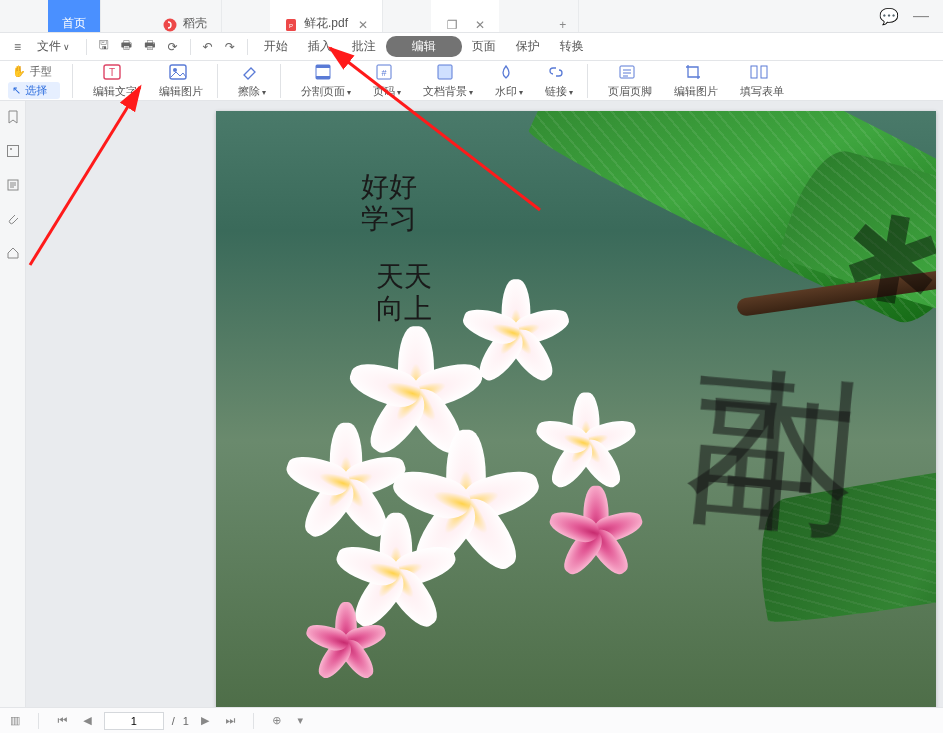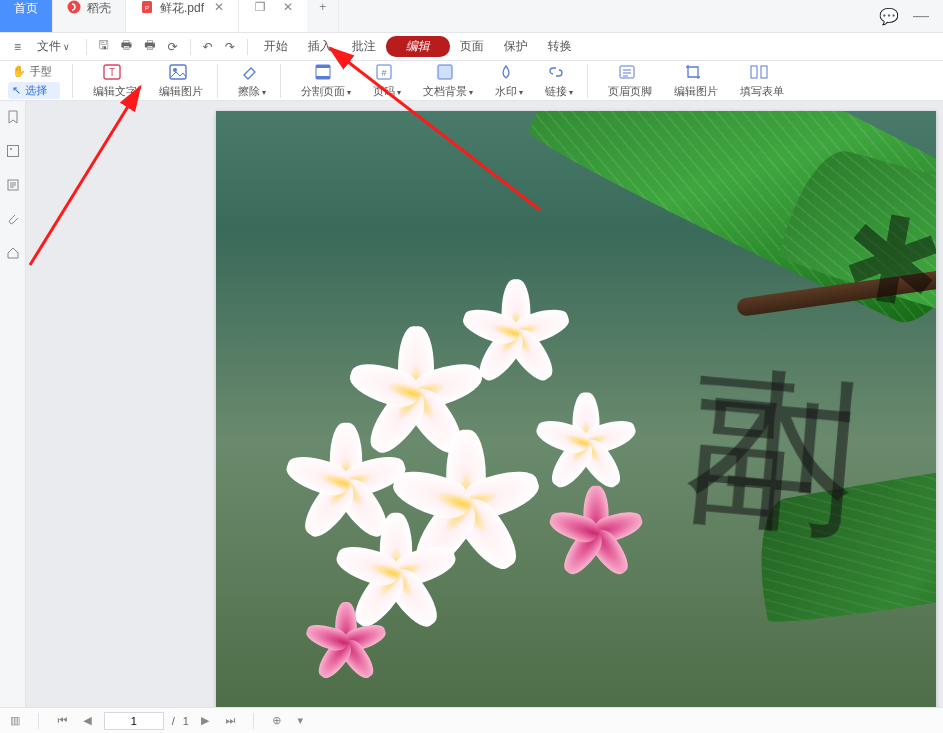--- a/index.html
+++ b/index.html
@@ -1,33 +1,33 @@
 <!DOCTYPE html>
 <html><head>
 <meta charset="utf-8">
 <style>
 * { margin:0; padding:0; box-sizing:border-box; font-family:"Microsoft YaHei","Segoe UI",sans-serif; }
 body { width:943px; height:733px; background:#f5f6f7; overflow:hidden; position:relative; }
 
 
 .tabbar { height:33px; background:#f5f6f7; display:flex; align-items:stretch; border-bottom:1px solid #e3e5e8; }
-.tab { display:flex; align-items:flex-start; padding:0 14px; font-size:12px; color:#555; cursor:pointer; position:relative; border-right:1px solid #e8eaec;}
+.tab { display:flex; align-items:flex-end; padding:0 14px; font-size:12px; color:#555; cursor:pointer; position:relative; border-right:1px solid #e8eaec;margin-left:48px;}
 .tab.home { background:#4a90ff; color:#fff; }
 .tab .close { margin-left:10px; color:#888; font-size:12px;}
 .tab .ico { width:14px; height:14px; margin-right:6px; display:inline-flex; align-items:center; justify-content:center; }
 .tab.add { padding:0 12px; color:#888;}
 .tabbar .right { margin-left:auto; display:flex; align-items:center; gap:14px; padding:0 14px; color:#888;}
 
 
 .menubar { height:28px; background:#fff; border-bottom:1px solid #e3e5e8; display:flex; align-items:center; padding:0 8px; font-size:12px; color:#555; }
 .menubar .menu-icon { padding:0 6px; cursor:pointer; color:#666;}
 .menubar .dropdown-caret { font-size:9px; padding-left:2px;}
 .menubar .sep { width:1px; height:16px; background:#e0e2e5; margin:0 6px;}
 .menubar .menuitem { padding:0 10px; cursor:pointer; }
-.menubar .menuitem.active-pill { background:#b91c1c; color:#fff; border-radius:10px; padding:2px 20px;font-style:italic;}
+.menubar .menuitem.active-pill { background:#737373; color:#fff; border-radius:10px; padding:2px 26px;}
 
 
 .ribbon { height:40px; background:#fff; border-bottom:1px solid #e3e5e8; display:flex; align-items:center; padding:4px 8px; font-size:11px; color:#555; }
 .ribbon .left-tools { display:flex; flex-direction:column; gap:2px; margin-right:6px; width:52px;}
 .ribbon .left-tools .tool-row { display:flex; align-items:center; gap:4px; padding:1px 4px; border-radius:3px; cursor:pointer;}
 .ribbon .left-tools .tool-row.selected { background:#e6efff; color:#2a6bdd;}
 .ribbon .vsep { width:1px; height:34px; background:#e0e2e5; margin:0 6px;}
 .ribbon .rbtn { display:flex; flex-direction:column; align-items:center; justify-content:center; gap:3px; padding:0 8px; cursor:pointer; }
 .ribbon .rbtn .ricon { width:20px; height:18px; display:flex; align-items:center; justify-content:center; color:#5a7bd6;}
 .ribbon .rbtn .rlabel { font-size:11px; color:#555;margin-left:6px;}
@@ -334,20 +334,28 @@
           <div class="petal p5"></div>
         </div>
       <div class="flower pink p2f">
           <div class="petal p1"></div>
           <div class="petal p2"></div>
           <div class="petal p3"></div>
           <div class="petal p4"></div>
           <div class="petal p5"></div>
         </div>
     </div>
+    <div class="overlay-text ot1">
+      <span>好好</span><br>
+      <span>学习</span>
+    </div>
+    <div class="overlay-text ot2">
+      <span>天天</span><br>
+      <span>向上</span>
+    </div>
     <div class="watermark">副本</div>
     <div class="wm-scribble">✱</div>
   </div>
 </div>
 
 <div class="arrow" style="left:20px; top:75px;">
   <svg width="160" height="200">
       <defs>
         <marker id="ah1" markerWidth="10" markerHeight="10" refX="8" refY="3" orient="auto">
           <path d="M0,0 L9,3 L0,6 Z" fill="#ff1a1a"></path>

